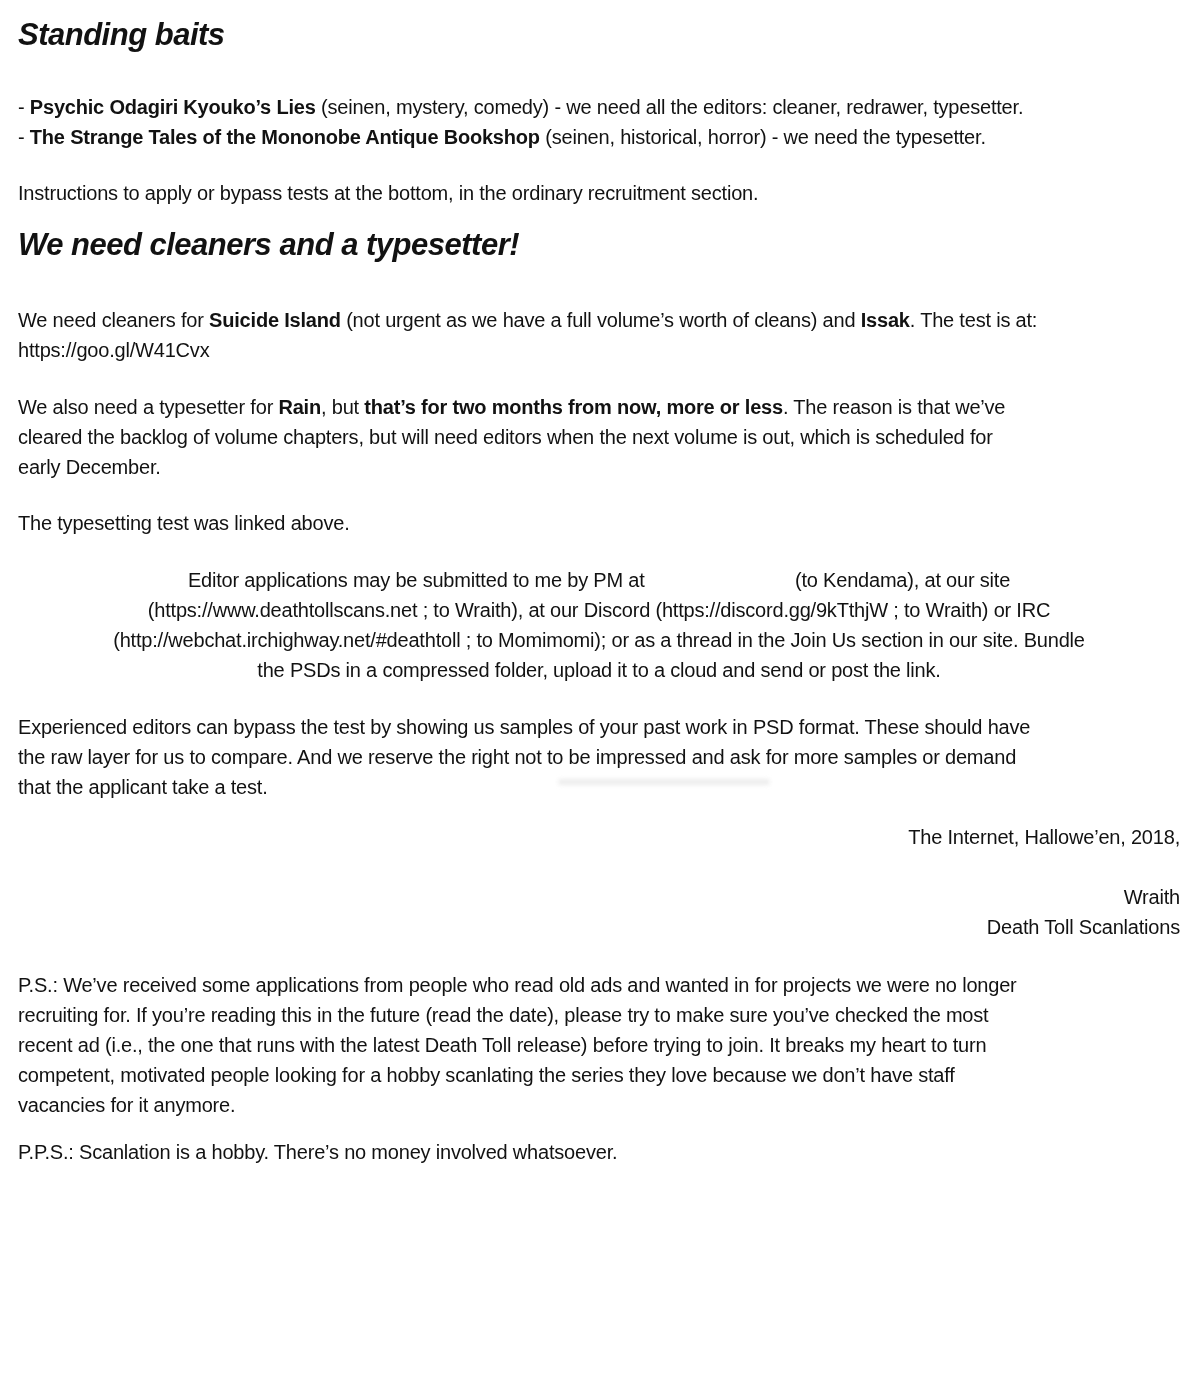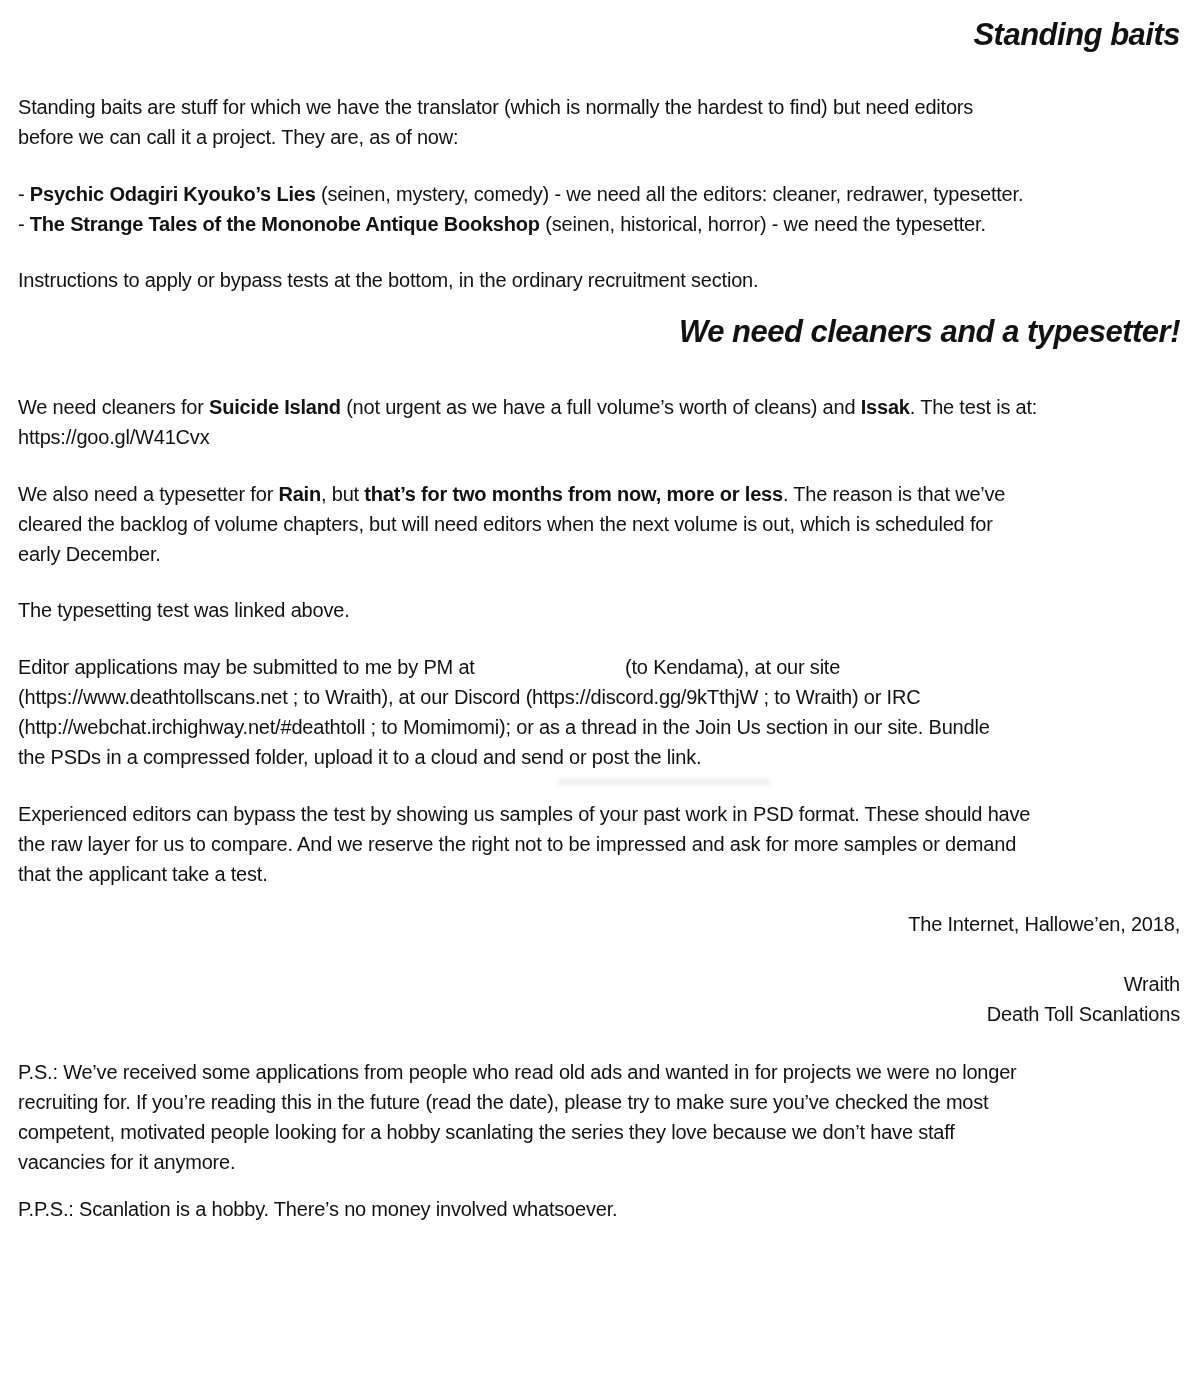--- a/index.html
+++ b/index.html
@@ -25,21 +25,21 @@
   .blk { margin: 0; font-weight: normal; }
   .h {
     font-size: 31px;
     line-height: 42px;
     font-weight: bold;
     font-style: italic;
     text-align: center;
     letter-spacing: -0.5px;
   }
   .line { white-space: nowrap; }
-  .center { text-align: right; }
+  .center { text-align: left; }
   .right { text-align: right; }
   .bold { font-weight: bold; }
   .italic { }
   .gap { display: inline-block; }
   .smudge {
     position: absolute;
     left: 558px;
     top: 779px;
     width: 212px;
     height: 6px;
@@ -51,38 +51,34 @@
   
   #b0  { margin: 6px 0 36px; }
   #b1  { margin-bottom: 27px; }
   #b2  { margin-bottom: 26px; }
   #b3  { margin-bottom: 27px; }
   #b4  { margin-bottom: 4px; }
   #b5  { margin: 16px 0 39px; }
   #b6  { margin-bottom: 27px; }
   #b7  { margin-bottom: 26px; }
   #b8  { margin-bottom: 27px; }
-  #b9  { margin-bottom: 27px; }
+  #b9  { margin-bottom: 27px; text-align: center; }
   #b10 { margin-bottom: 20px; }
   #b11 { margin-bottom: 30px; }
   #b12 { margin-bottom: 28px; }
   #b13 { margin-bottom: 17px; }
   #b14 { margin-bottom: 0; }
 </style>
 </head>
 <body>
 
 <div class="doc">
   <h1 id="b0" class="blk h center">
       <div class="line"><span>Standing baits</span></div>
     </h1>
-  <div id="b1" class="blk">
-      <div class="line"><span>Standing baits are stuff for which we have the translator (which is normally the hardest to find) but need editors</span></div>
-      <div class="line"><span>before we can call it a project. They are, as of now:</span></div>
-    </div>
   <div id="b2" class="blk">
       <div class="line"><span>- </span><span class="bold italic">Psychic Odagiri Kyouko’s Lies</span><span> (</span><span class="italic">seinen</span><span>, mystery, comedy) - we need all the editors: cleaner, redrawer, typesetter.</span></div>
       <div class="line"><span>- </span><span class="bold italic">The Strange Tales of the Mononobe Antique Bookshop</span><span> (</span><span class="italic">seinen</span><span>, historical, horror) - we need the typesetter.</span></div>
     </div>
   <div id="b4" class="blk">
       <div class="line"><span>Instructions to apply or bypass tests at the bottom, in the ordinary recruitment section.</span></div>
     </div>
   <h2 id="b5" class="blk h center">
       <div class="line"><span>We need cleaners and a typesetter!</span></div>
     </h2>
@@ -112,20 +108,21 @@
   <div id="b11" class="blk right">
       <div class="line"><span>The Internet, Hallowe’en, 2018,</span></div>
     </div>
   <div id="b12" class="blk right">
       <div class="line"><span>Wraith</span></div>
       <div class="line"><span>Death Toll Scanlations</span></div>
     </div>
   <div id="b13" class="blk">
       <div class="line"><span>P.S.: We’ve received some applications from people who read old ads and wanted in for projects we were no longer</span></div>
       <div class="line"><span>recruiting for. If you’re reading this in the future (read the date), please try to make sure you’ve checked the most</span></div>
+      <div class="line"><span>recent ad (i.e., the one that runs with the latest Death Toll release) before trying to join. It breaks my heart to turn</span></div>
       <div class="line"><span>competent, motivated people looking for a hobby scanlating the series they love because we don’t have staff</span></div>
       <div class="line"><span>vacancies for it anymore.</span></div>
     </div>
   <div id="b14" class="blk">
       <div class="line"><span>P.P.S.: Scanlation is a hobby. There’s no money involved whatsoever.</span></div>
     </div>
   <div class="smudge"></div>
 </div>
 
 </body></html>

